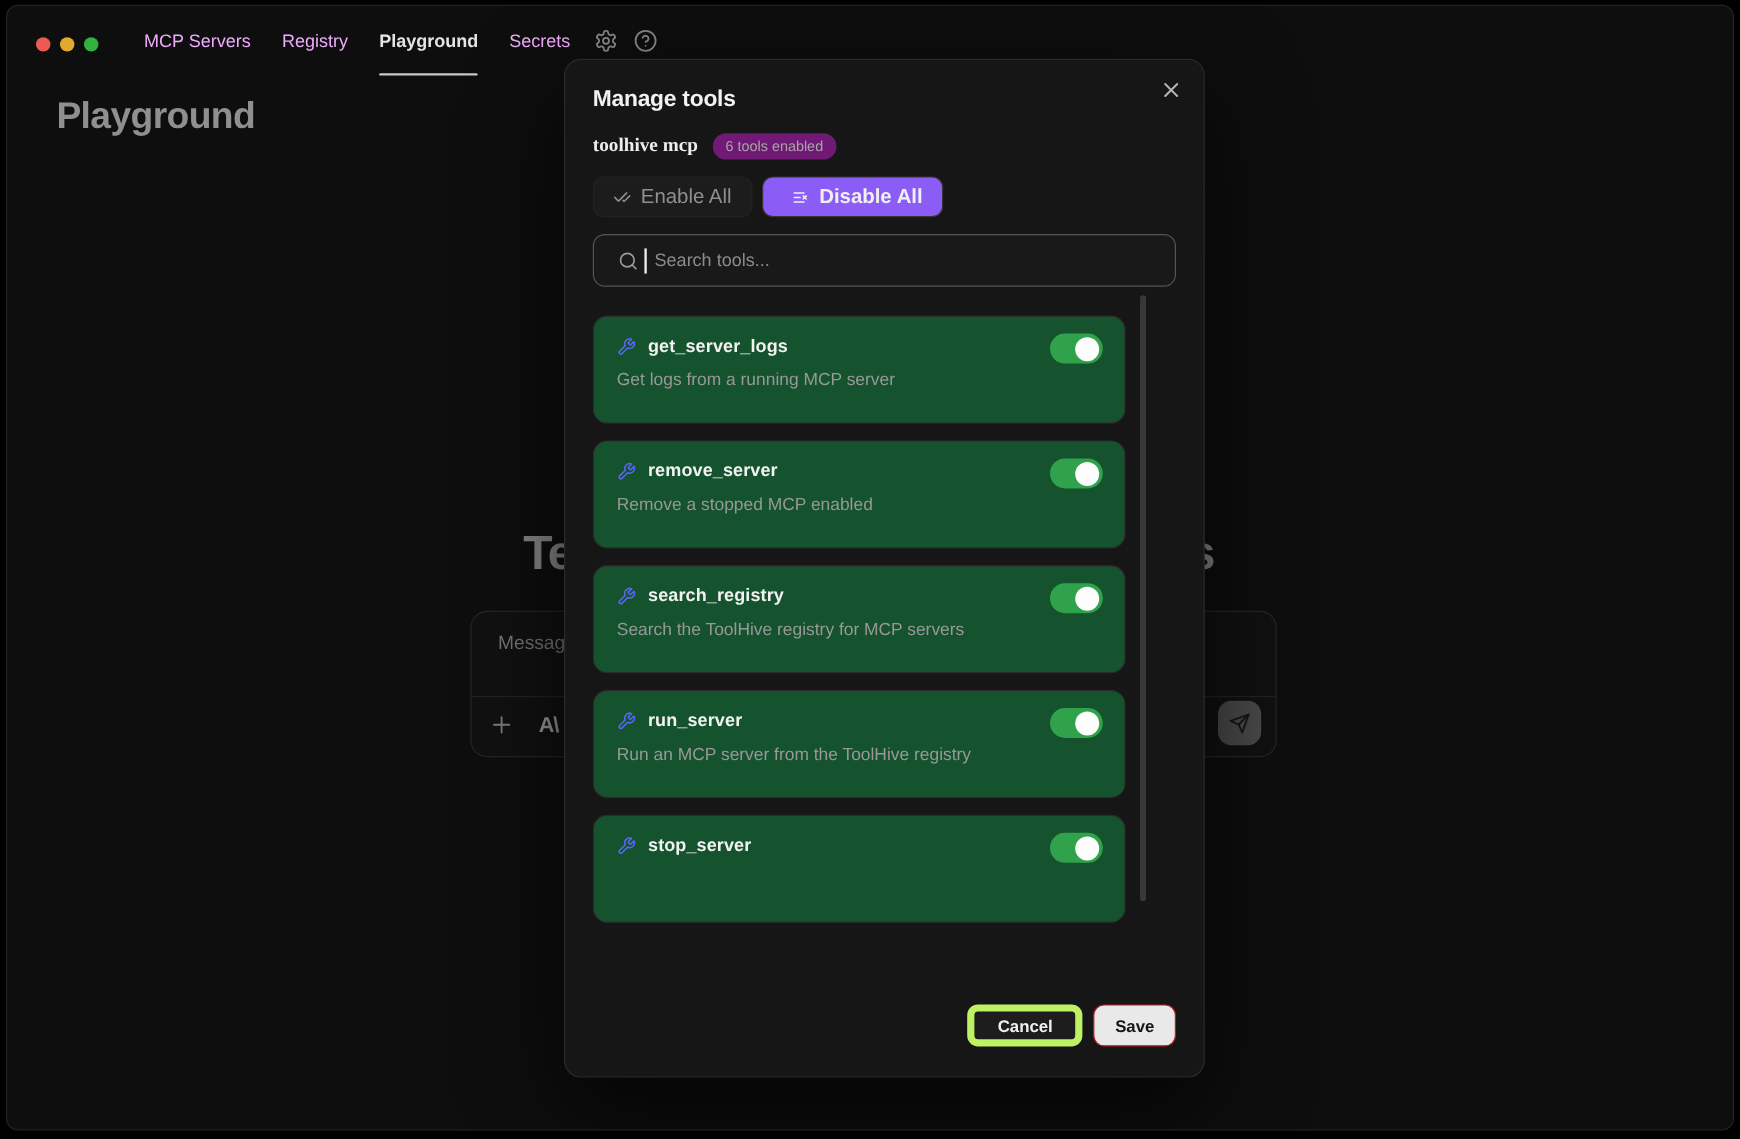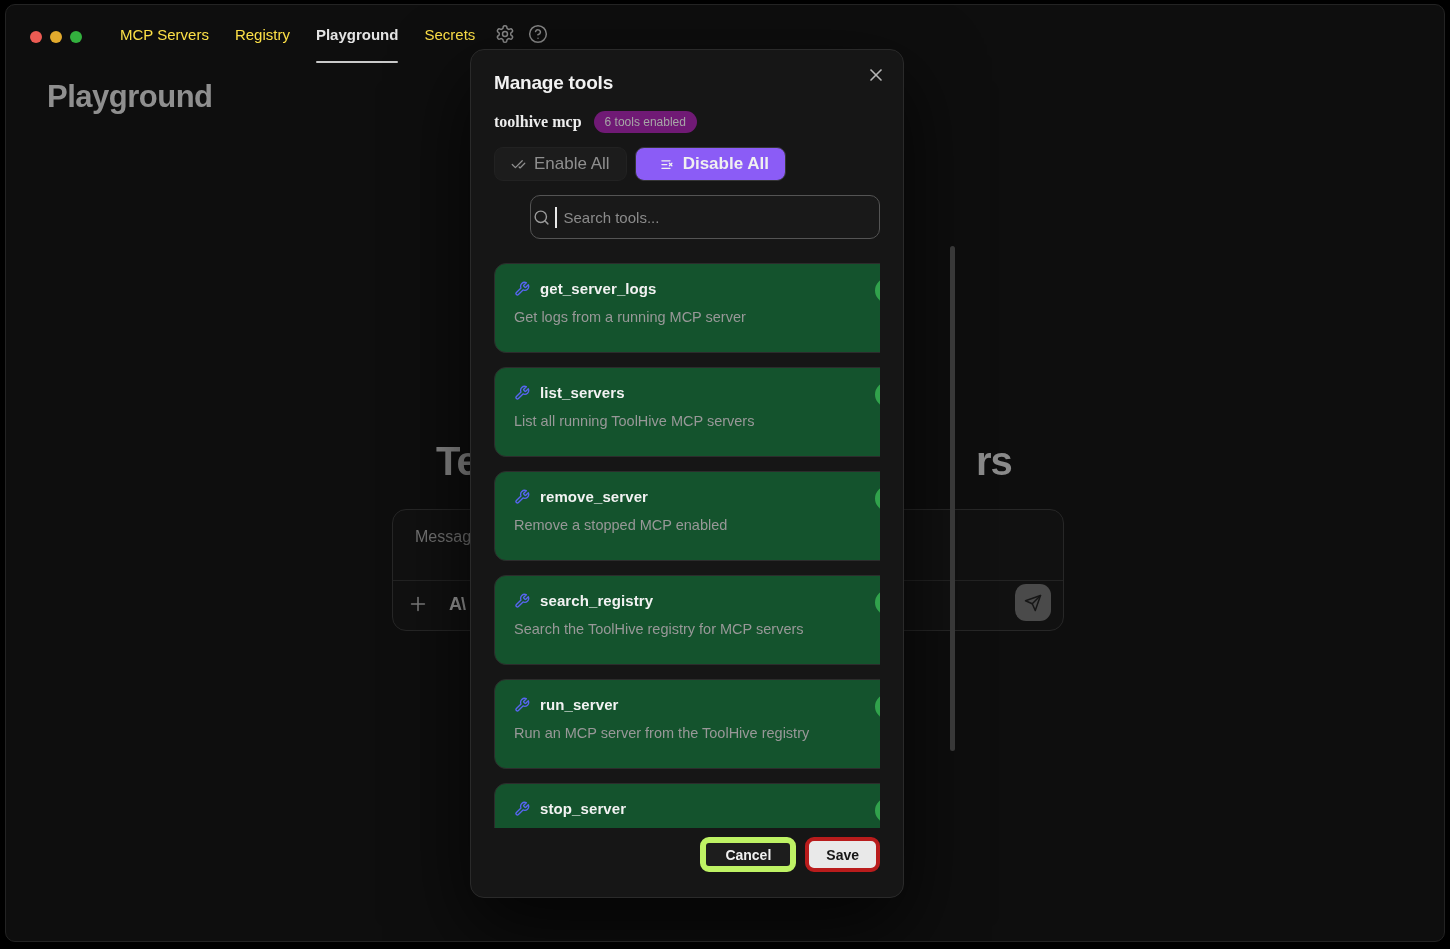--- a/index.html
+++ b/index.html
@@ -9,21 +9,21 @@
   .window { position:absolute; left:5px; top:4px; right:5px; bottom:7px;
     background:#0e0e0e; border:1px solid #232323; border-radius:10px; overflow:hidden; }
 
   
   .topbar { position:absolute; left:0; top:0; right:0; height:58px; }
   .traffic { position:absolute; top:26px; width:12px; height:12px; border-radius:50%; }
   .t-red { left:24px; background:#ec5b53; }
   .t-yellow { left:44px; background:#e2aa2d; }
   .t-green { left:64px; background:#33b13e; }
   .nav { position:absolute; left:114px; top:0; height:58px; display:flex; gap:26px; align-items:stretch; }
-  .nav-item { display:flex; align-items:center; position:relative; font-size:15px; color:#fde047; cursor:default; }
+  .nav-item { display:flex; align-items:center; position:relative; font-size:15px; color:#f0abfc; cursor:default; }
   .nav-item.active { color:#e4e4e4; font-weight:700; }
   .nav-underline { position:absolute; left:0; right:0; bottom:0; height:2px; background:#c9c9c9; border-radius:1px; }
   .topicon { position:absolute; top:19px; width:20px; height:20px; color:#8a8a8a; }
   .gear { left:489px; } .help { left:522px; }
 
   
   .page-title { position:absolute; left:41px; top:74px; font-size:31px; font-weight:700;
     color:#8f8f8f; letter-spacing:-0.5px; }
   .hero-frag { position:absolute; top:434px; font-size:40px; font-weight:700; color:#8a8a8a; letter-spacing:-1px; }
   .hero-left { left:430px; } .hero-right { left:970px; }
@@ -33,39 +33,39 @@
   .composer-placeholder { position:absolute; left:22px; top:18px; font-size:16px; color:#757575; }
   .composer-divider { position:absolute; left:0; right:0; top:70px; height:1px; background:#232323; }
   .composer-plus { position:absolute; left:14px; top:83px; width:22px; height:22px; color:#7d7d7d; }
   .anthropic-logo { position:absolute; left:56px; top:84px; font-size:18px; font-weight:700;
     color:#9c9c9c; letter-spacing:-1px; }
   .send-btn { position:absolute; right:12px; bottom:9px; width:36px; height:37px; border-radius:11px;
     background:#4a4a4a; display:flex; align-items:center; justify-content:center; color:#161616; }
   .send-btn svg { width:18px; height:18px; }
 
   
-  .modal { position:absolute; left:464px; top:44px; width:434px; height:849px;
+  .modal { position:absolute; left:464px; top:44px; width:534px; height:849px;
     background:#161616; border:1px solid #2a2a2a; border-radius:14px;
     box-shadow:0 30px 80px rgba(0,0,0,0.75); padding:0 23px; z-index:10; }
   .modal-title { margin-top:22px; font-size:19px; font-weight:700; color:#f2f2f2; letter-spacing:-0.2px; }
   .modal-close { position:absolute; top:15px; right:17px; width:20px; height:20px; color:#b5b5b5; cursor:pointer; }
 
   .server-row { margin-top:17px; display:flex; align-items:center; gap:12px; }
   .server-name { font-size:16px; font-weight:600; color:#ededed;font-family:Liberation Serif, serif; }
   .server-badge { background:#701a75; color:#a6a6a6; font-size:12px; padding:4px 11px; border-radius:999px; }
 
   .bulk-row { margin-top:14px; display:flex; gap:8px; }
   .btn { display:inline-flex; align-items:center; gap:8px; height:34px; padding:0 16px;
     border-radius:9px; font-size:17px; cursor:pointer; }
   .btn svg { width:15px; height:15px; }
   .btn-enable { background:#1c1c1c; color:#8f8f8f; border:1px solid #222222; }
   .btn-disable { background:#8b5cf6; color:#f0f0f0; border:1px solid #353535; font-weight:600;padding-left:24px; }
 
   .search-box { margin-top:14px; height:44px; background:#191919; border:1.5px solid #545454;
-    border-radius:10px; display:flex; align-items:center; padding:0 2px; gap:5px;margin-left:36px; }
+    border-radius:10px; display:flex; align-items:center; padding:0 20px; gap:5px; }
   .search-box svg { width:17px; height:17px; color:#9a9a9a; flex:none; }
   .search-caret { width:1.5px; height:21px; background:#e8e8e8; }
   .search-placeholder { font-size:15px; color:#8b8b8b; margin-left:2px; }
 
   .tool-list { margin-top:12px; height:577px; overflow:hidden; padding-top:12px; }
   .tool-card { width:444px; height:90px; background:#14532d; border:1px solid #2c2c2c;
     border-radius:12px; margin-bottom:14px; position:relative; padding:16px 19px; }
   .tool-head { display:flex; align-items:center; gap:10px; }
   .wrench { width:16px; height:16px; color:#5865f2; flex:none; }
   .tool-name { font-size:15px; font-weight:700; color:#f2f2f2; letter-spacing:0.1px; }
@@ -73,21 +73,21 @@
   .switch { position:absolute; right:18px; top:14px; width:44px; height:25px; border-radius:13px;
     background:#31a24c; cursor:pointer; }
   .switch .knob { position:absolute; top:2.5px; right:3px; width:20px; height:20px; border-radius:50%; background:#fdfdfd; }
 
   .scrollbar-thumb { position:absolute; left:479px; top:196px; width:5px; height:505px;
     background:#383838; border-radius:3px; }
 
   .modal-footer { position:absolute; right:23px; bottom:25px; display:flex; gap:9px; }
   .btn-cancel { background:#1d1d1d; border:6px solid #bef264; color:#f0f0f0; height:35px;
     padding:0 19px; font-size:14px; font-weight:600; border-radius:9px; display:flex; align-items:center; cursor:pointer; }
-  .btn-save { background:#e9e9e9; border:4px solid #b91c1c; color:#161616; height:35px;
+  .btn-save { background:#e9e9e9; border:1px solid #b91c1c; color:#161616; height:35px;
     padding:0 17px; font-size:14px; font-weight:600; border-radius:9px; display:flex; align-items:center; cursor:pointer; }
 </style>
 </head>
 <body>
 
 <div class="window">
 
   <div class="topbar">
     <div class="traffic t-red"></div>
     <div class="traffic t-yellow"></div>
@@ -187,32 +187,20 @@
               <path d="M14.7 6.3a1 1 0 0 0 0 1.4l1.6 1.6a1 1 0 0 0 1.4 0l3.77-3.77a6 6 0 0 1-7.94 7.94l-6.91 6.91a2.12 2.12 0 0 1-3-3l6.91-6.91a6 6 0 0 1 7.94-7.94l-3.76 3.76z"></path>
             </svg>
           <span class="tool-name">get_server_logs</span>
         </div>
         <div class="tool-desc">Get logs from a running MCP server</div>
         <div class="switch">
             <div class="knob"></div>
           </div>
       </div>
 
-      <div class="tool-card">
-        <div class="tool-head">
-          <svg class="wrench" viewBox="0 0 24 24" fill="none" stroke="currentColor" stroke-width="2" stroke-linecap="round" stroke-linejoin="round">
-              <path d="M14.7 6.3a1 1 0 0 0 0 1.4l1.6 1.6a1 1 0 0 0 1.4 0l3.77-3.77a6 6 0 0 1-7.94 7.94l-6.91 6.91a2.12 2.12 0 0 1-3-3l6.91-6.91a6 6 0 0 1 7.94-7.94l-3.76 3.76z"></path>
-            </svg>
-          <span class="tool-name">list_servers</span>
-        </div>
-        <div class="tool-desc">List all running ToolHive MCP servers</div>
-        <div class="switch">
-            <div class="knob"></div>
-          </div>
-      </div>
 
       <div class="tool-card">
         <div class="tool-head">
           <svg class="wrench" viewBox="0 0 24 24" fill="none" stroke="currentColor" stroke-width="2" stroke-linecap="round" stroke-linejoin="round">
               <path d="M14.7 6.3a1 1 0 0 0 0 1.4l1.6 1.6a1 1 0 0 0 1.4 0l3.77-3.77a6 6 0 0 1-7.94 7.94l-6.91 6.91a2.12 2.12 0 0 1-3-3l6.91-6.91a6 6 0 0 1 7.94-7.94l-3.76 3.76z"></path>
             </svg>
           <span class="tool-name">remove_server</span>
         </div>
         <div class="tool-desc">Remove a stopped MCP enabled</div>
         <div class="switch">

